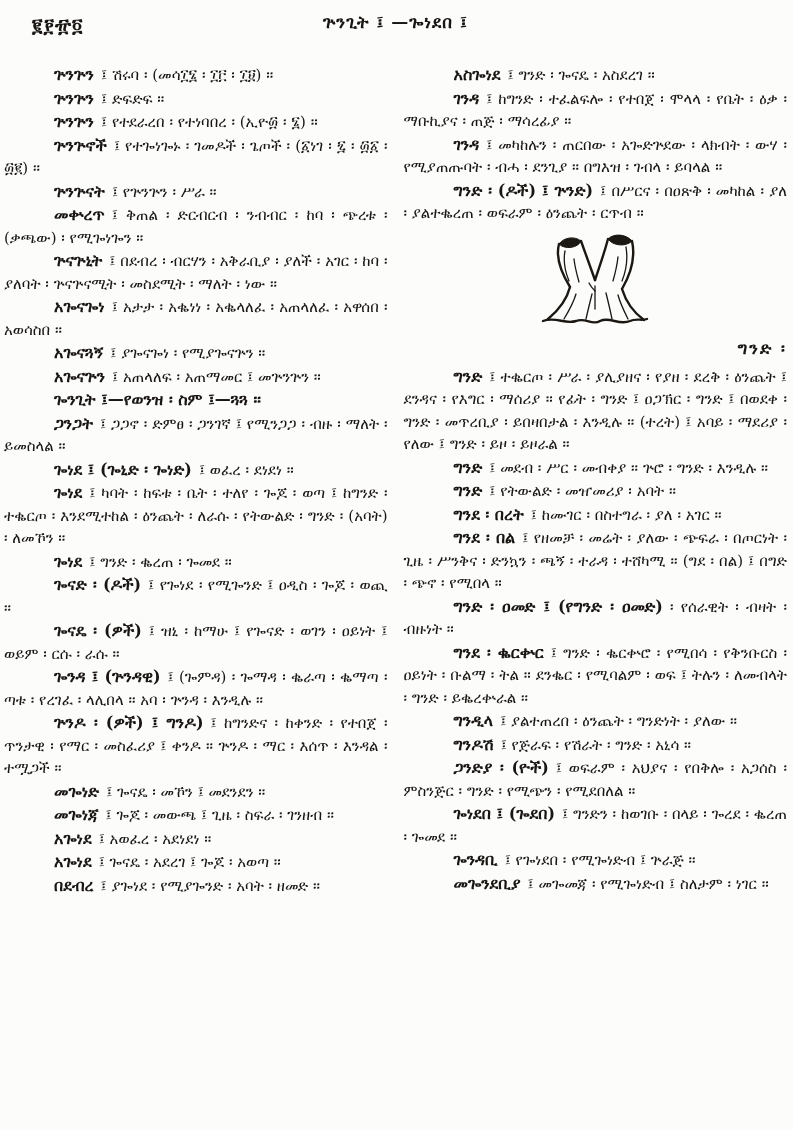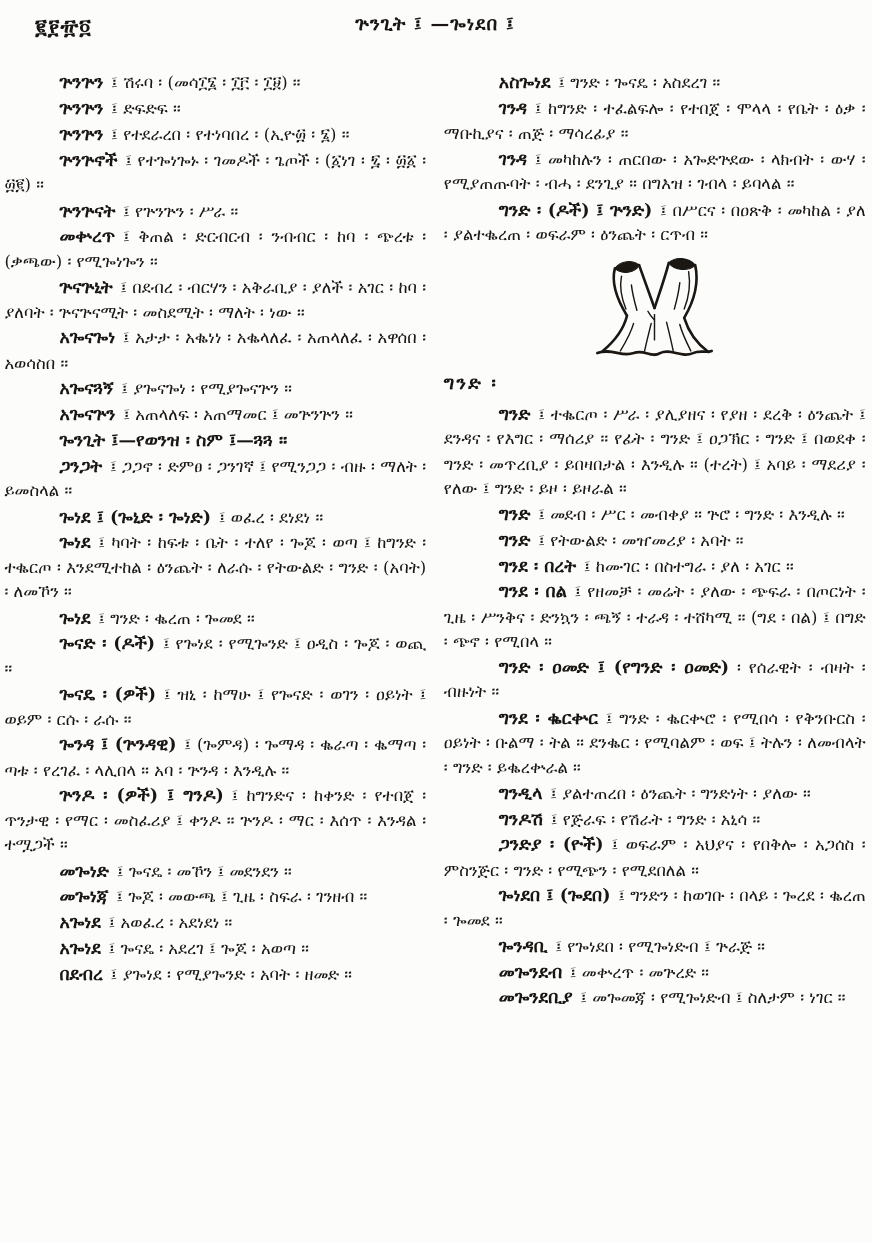--- a/index.html
+++ b/index.html
@@ -23,21 +23,21 @@
   .columns { display: flex; gap: 16px; }
   .col { flex: 1 1 0; min-width: 0; }
   .entry {
     margin: 0 0 1px 0;
     font-size: 15px; line-height: 22.5px;
     text-align: justify;
     text-indent: 50px;
   }
   .entry .head { font-weight: bold; font-size: 16px; margin-right: 7px; }
   .entry .body { }
-  .figure { margin: 6px auto 8px auto; text-align: left; }
+  .figure { margin: 6px auto 8px auto; text-align: right; }
   .figure svg { display: block; margin: 0 auto; }
   .figure figcaption {
     margin-top: 4px; font-weight: bold; font-size: 16.5px; letter-spacing: 2px;
   }
   .stroke { fill: none; stroke: #1b1713; stroke-width: 2.4; stroke-linecap: round; }
   .stroke.thin { stroke-width: 1.3; }
   .inkfill { fill: #1b1713; stroke: #1b1713; stroke-width: 1; }
 </style>
 </head>
 <body>
@@ -123,19 +123,18 @@
           <p class="entry"><span class="head">ግንድ</span><span class="body">፤ የትውልድ ፡ መዠመሪያ ፡ አባት ።</span></p>
           <p class="entry"><span class="head">ግንደ ፡ በረት</span><span class="body">፤ ከሙገር ፡ በስተግራ ፡ ያለ ፡ አገር ።</span></p>
           <p class="entry"><span class="head">ግንደ ፡ በል</span><span class="body">፤ የዘመቻ ፡ መሬት ፡ ያለው ፡ ጭፍራ ፡ በጦርነት ፡ ጊዜ ፡ ሥንቅና ፡ ድንኳን ፡ ጫኝ ፡ ተራዳ ፡ ተሸካሚ ። (ግደ ፡ በል) ፤ በግድ ፡ ጭኖ ፡ የሚበላ ።</span></p>
           <p class="entry"><span class="head">ግንድ ፡ ዐመድ ፤ (የግንድ ፡ ዐመድ)</span><span class="body">፡ የሰራዊት ፡ ብዛት ፡ ብዙነት ።</span></p>
           <p class="entry"><span class="head">ግንደ ፡ ቈርቍር</span><span class="body">፤ ግንድ ፡ ቈርቍሮ ፡ የሚበሳ ፡ የቅንቡርስ ፡ ዐይነት ፡ ቡልማ ፡ ትል ። ደንቈር ፡ የሚባልም ፡ ወፍ ፤ ትሉን ፡ ለመብላት ፡ ግንድ ፡ ይቈረቍራል ።</span></p>
           <p class="entry"><span class="head">ግንዲላ</span><span class="body">፤ ያልተጠረበ ፡ ዕንጨት ፡ ግንድነት ፡ ያለው ።</span></p>
           <p class="entry"><span class="head">ግንዶሽ</span><span class="body">፤ የጅራፍ ፡ የሽራት ፡ ግንድ ፡ አኒሳ ።</span></p>
           <p class="entry"><span class="head">ጋንድያ ፡ (ዮች)</span><span class="body">፤ ወፍራም ፡ አህያና ፡ የበቅሎ ፡ አጋሰስ ፡ ምስንጅር ፡ ግንድ ፡ የሚጭን ፡ የሚደበለል ።</span></p>
           <p class="entry"><span class="head">ጐነደበ ፤ (ጐደበ)</span><span class="body">፤ ግንድን ፡ ከወገቡ ፡ በላይ ፡ ጐረደ ፡ ቈረጠ ፡ ጐመደ ።</span></p>
           <p class="entry"><span class="head">ጐንዳቢ</span><span class="body">፤ የጐነደበ ፡ የሚጐነድብ ፤ ጕራጅ ።</span></p>
-          <p class="entry"><span class="head">መጐንደብ</span><span class="body">፤ መቍረጥ ፡ መጕረድ ።</span></p>
           <p class="entry"><span class="head">መጐንደቢያ</span><span class="body">፤ መጐመጃ ፡ የሚጐነድብ ፤ ስለታም ፡ ነገር ።</span></p>
         </div>
     </div>
 
   </div>
 </div>
 
 </body></html>

